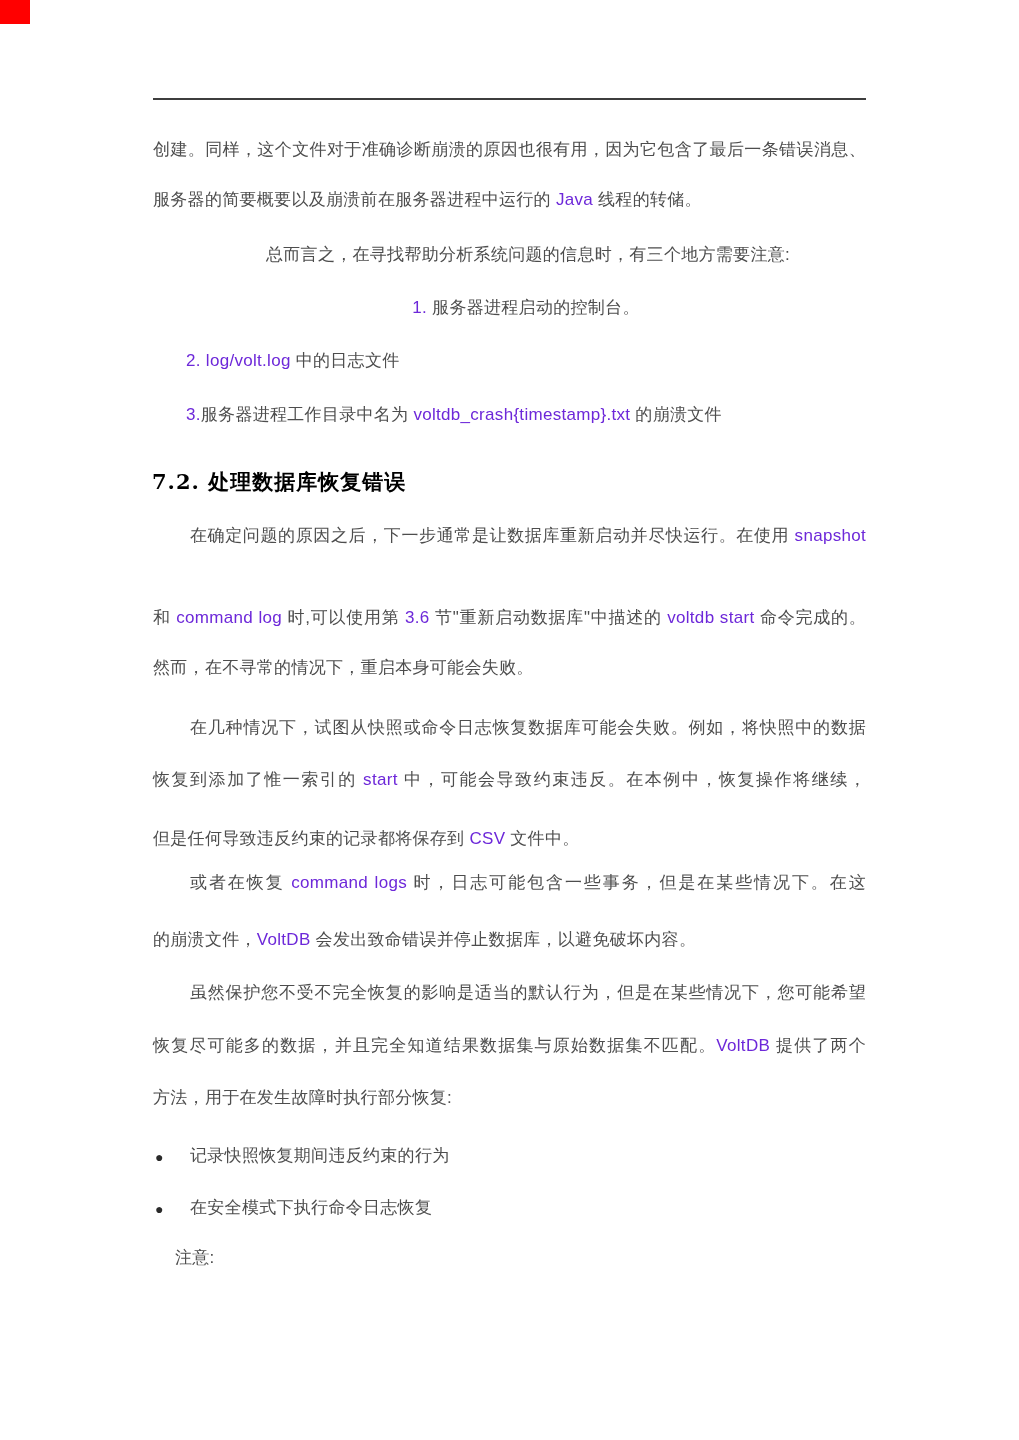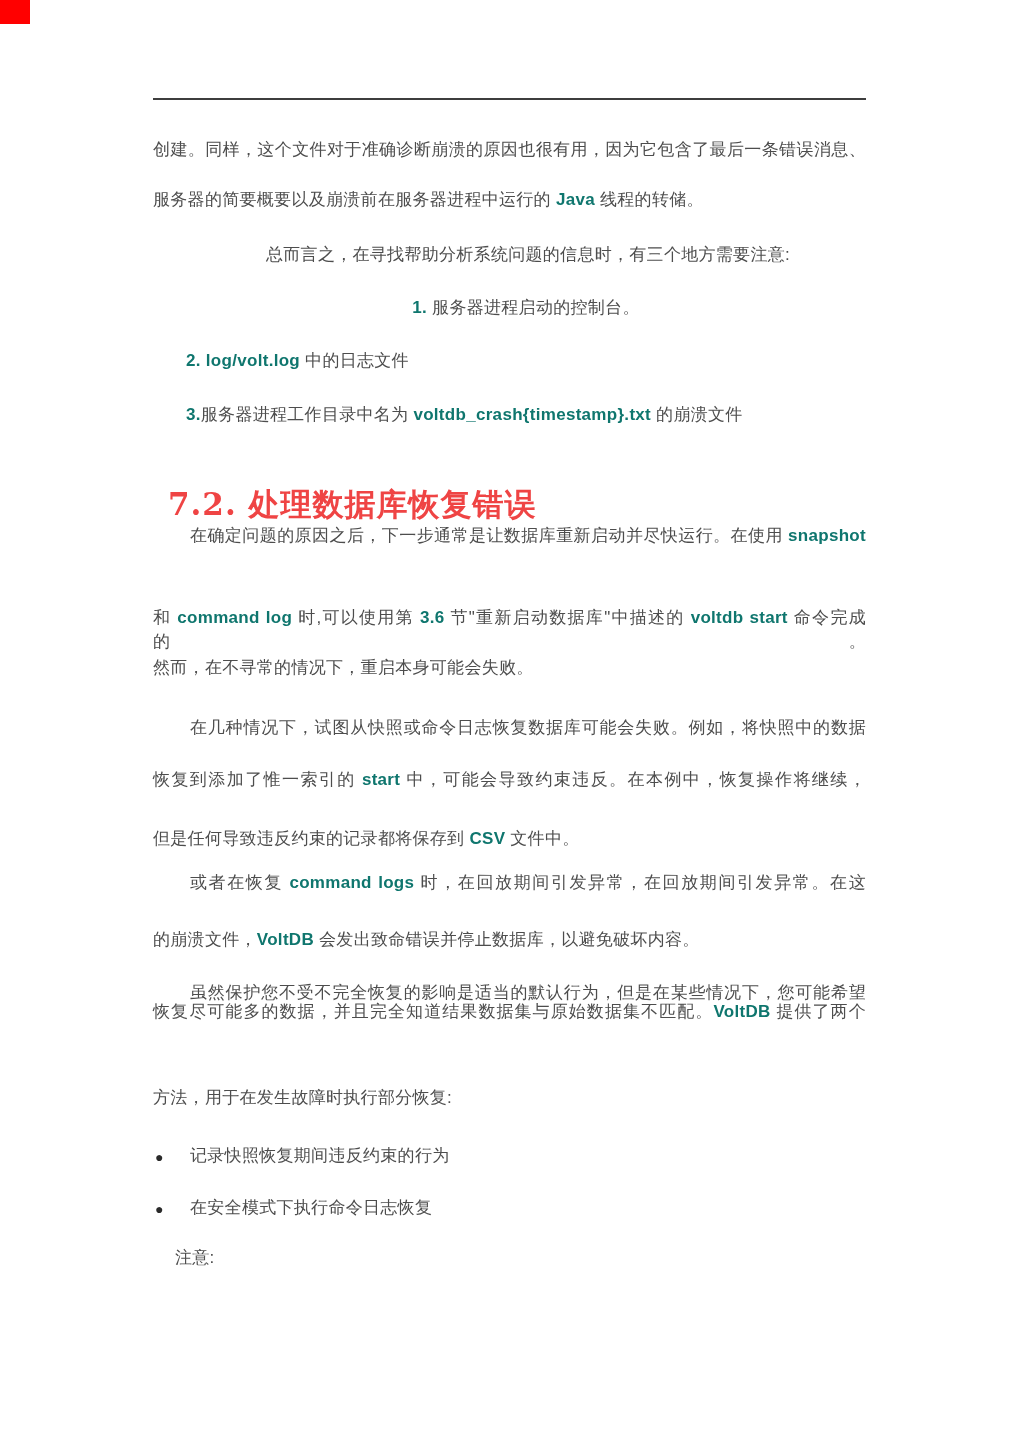--- a/index.html
+++ b/index.html
@@ -3,33 +3,33 @@
 <meta charset="utf-8">
 <style>
   html,body{margin:0;padding:0;}
   body{
     width:1019px;height:1440px;position:relative;background:#ffffff;overflow:hidden;
     font-family:"Liberation Sans","DejaVu Sans",sans-serif;
   }
   .red-marker{position:absolute;left:0;top:0;width:30px;height:24px;background:#ff0000;}
   .rule{position:absolute;left:153px;top:98px;width:713px;height:2px;background:#3e3e3e;}
   .heading{
-    position:absolute;left:152px;top:468px;margin:16px;
+    position:absolute;left:152px;top:468px;margin:0;
     font-family:"DejaVu Serif","Liberation Serif",serif;
-    font-size:31px;font-weight:600;color:#ef4444;letter-spacing:1px;white-space:nowrap;
+    font-size:21px;font-weight:600;color:#000000;letter-spacing:1px;white-space:nowrap;
   }
   .line{
     position:absolute;left:153px;width:713px;box-sizing:border-box;
     font-size:17px;line-height:24px;color:#4d4d4d;letter-spacing:0.3px;
   }
   .full{text-align:justify;text-align-last:justify;}
   .ind-para{text-indent:37px;text-align:center;}
   .ind-item{padding-left:33px;}
   .ind-note{padding-left:22px;}
-  .muted{color:#0f766e;font-weight:bold;}
+  .muted{color:#6d28d9;}
   .bullet{padding-left:37px;}
   .bullet .dot{
     position:absolute;left:2px;top:1px;font-size:14px;color:#2a2a2a;line-height:24px;
   }
 </style>
 </head>
 <body>
 
 <div class="red-marker"></div>
 <div class="rule"></div>
@@ -40,21 +40,21 @@
     <div class="line ind-para" style="top: 243px;"><span class="cjk">总而言之，在寻找帮助分析系统问题的信息时，有三个地方需要注意:</span></div>
     <div class="line ind-item" style="top: 296px; text-align: center;"><span class="muted">1. </span><span class="cjk">服务器进程启动的控制台。</span></div>
     <div class="line ind-item" style="top: 349px;"><span class="muted">2. log/volt.log</span><span class="cjk"> 中的日志文件</span></div>
     <div class="line ind-item" style="top: 403px;"><span class="muted">3.</span><span class="cjk">服务器进程工作目录中名为 </span><span class="muted">voltdb_crash{timestamp}.txt</span><span class="cjk"> 的崩溃文件</span></div>
     <div class="line full ind-para" style="top: 524px;"><span class="cjk">在确定问题的原因之后，下一步通常是让数据库重新启动并尽快运行。在使用 </span><span class="muted">snapshot</span></div>
     <div class="line full" style="top: 606px;"><span class="cjk">和 </span><span class="muted">command log</span><span class="cjk"> 时,可以使用第 </span><span class="muted">3.6</span><span class="cjk"> 节"重新启动数据库"中描述的 </span><span class="muted">voltdb start</span><span class="cjk"> 命令完成的。</span></div>
     <div class="line" style="top: 656px;"><span class="cjk">然而，在不寻常的情况下，重启本身可能会失败。</span></div>
     <div class="line full ind-para" style="top: 716px;"><span class="cjk">在几种情况下，试图从快照或命令日志恢复数据库可能会失败。例如，将快照中的数据</span></div>
     <div class="line full" style="top: 768px;"><span class="cjk">恢复到添加了惟一索引的 </span><span class="muted">start</span><span class="cjk"> 中，可能会导致约束违反。在本例中，恢复操作将继续，</span></div>
     <div class="line" style="top: 819px; margin-top: 8px;"><span class="cjk">但是任何导致违反约束的记录都将保存到 </span><span class="muted">CSV</span><span class="cjk"> 文件中。</span></div>
-    <div class="line full ind-para" style="top: 871px;"><span class="cjk">或者在恢复 </span><span class="muted">command logs</span><span class="cjk"> 时，在回放期间引发异常，在回放期间引发异常。在这</span></div>
+    <div class="line full ind-para" style="top: 871px;"><span class="cjk">或者在恢复 </span><span class="muted">command logs</span><span class="cjk"> 时，日志可能包含一些事务，但是在某些情况下。在这</span></div>
     <div class="line" style="top: 928px;"><span class="cjk">的崩溃文件，</span><span class="muted">VoltDB</span><span class="cjk"> 会发出致命错误并停止数据库，以避免破坏内容。</span></div>
     <div class="line full ind-para" style="top: 981px;"><span class="cjk">虽然保护您不受不完全恢复的影响是适当的默认行为，但是在某些情况下，您可能希望</span></div>
-    <div class="line full" style="top: 1000px;"><span class="cjk">恢复尽可能多的数据，并且完全知道结果数据集与原始数据集不匹配。</span><span class="muted">VoltDB</span><span class="cjk"> 提供了两个</span></div>
+    <div class="line full" style="top: 1034px;"><span class="cjk">恢复尽可能多的数据，并且完全知道结果数据集与原始数据集不匹配。</span><span class="muted">VoltDB</span><span class="cjk"> 提供了两个</span></div>
     <div class="line" style="top: 1086px;"><span class="cjk">方法，用于在发生故障时执行部分恢复:</span></div>
     <div class="line bullet" style="top: 1144px;"><span class="dot">●</span><span class="cjk">记录快照恢复期间违反约束的行为</span></div>
     <div class="line bullet" style="top: 1196px;"><span class="dot">●</span><span class="cjk">在安全模式下执行命令日志恢复</span></div>
     <div class="line ind-note" style="top: 1246px;"><span class="cjk">注意:</span></div>
   </div>
 
 </body></html>

